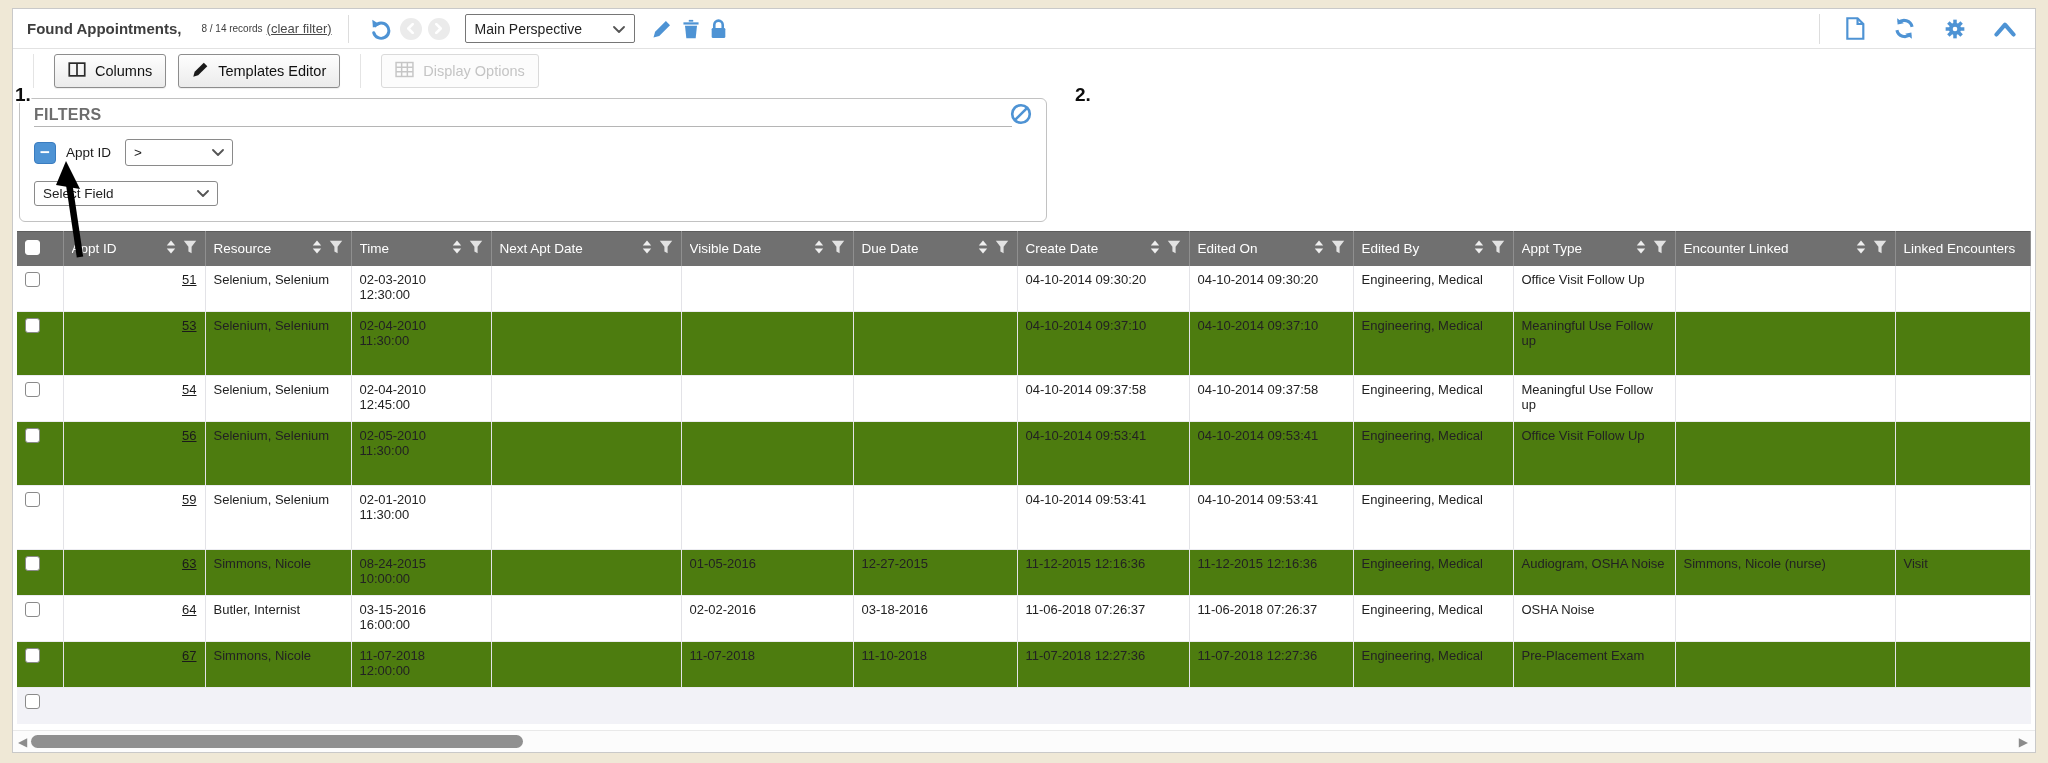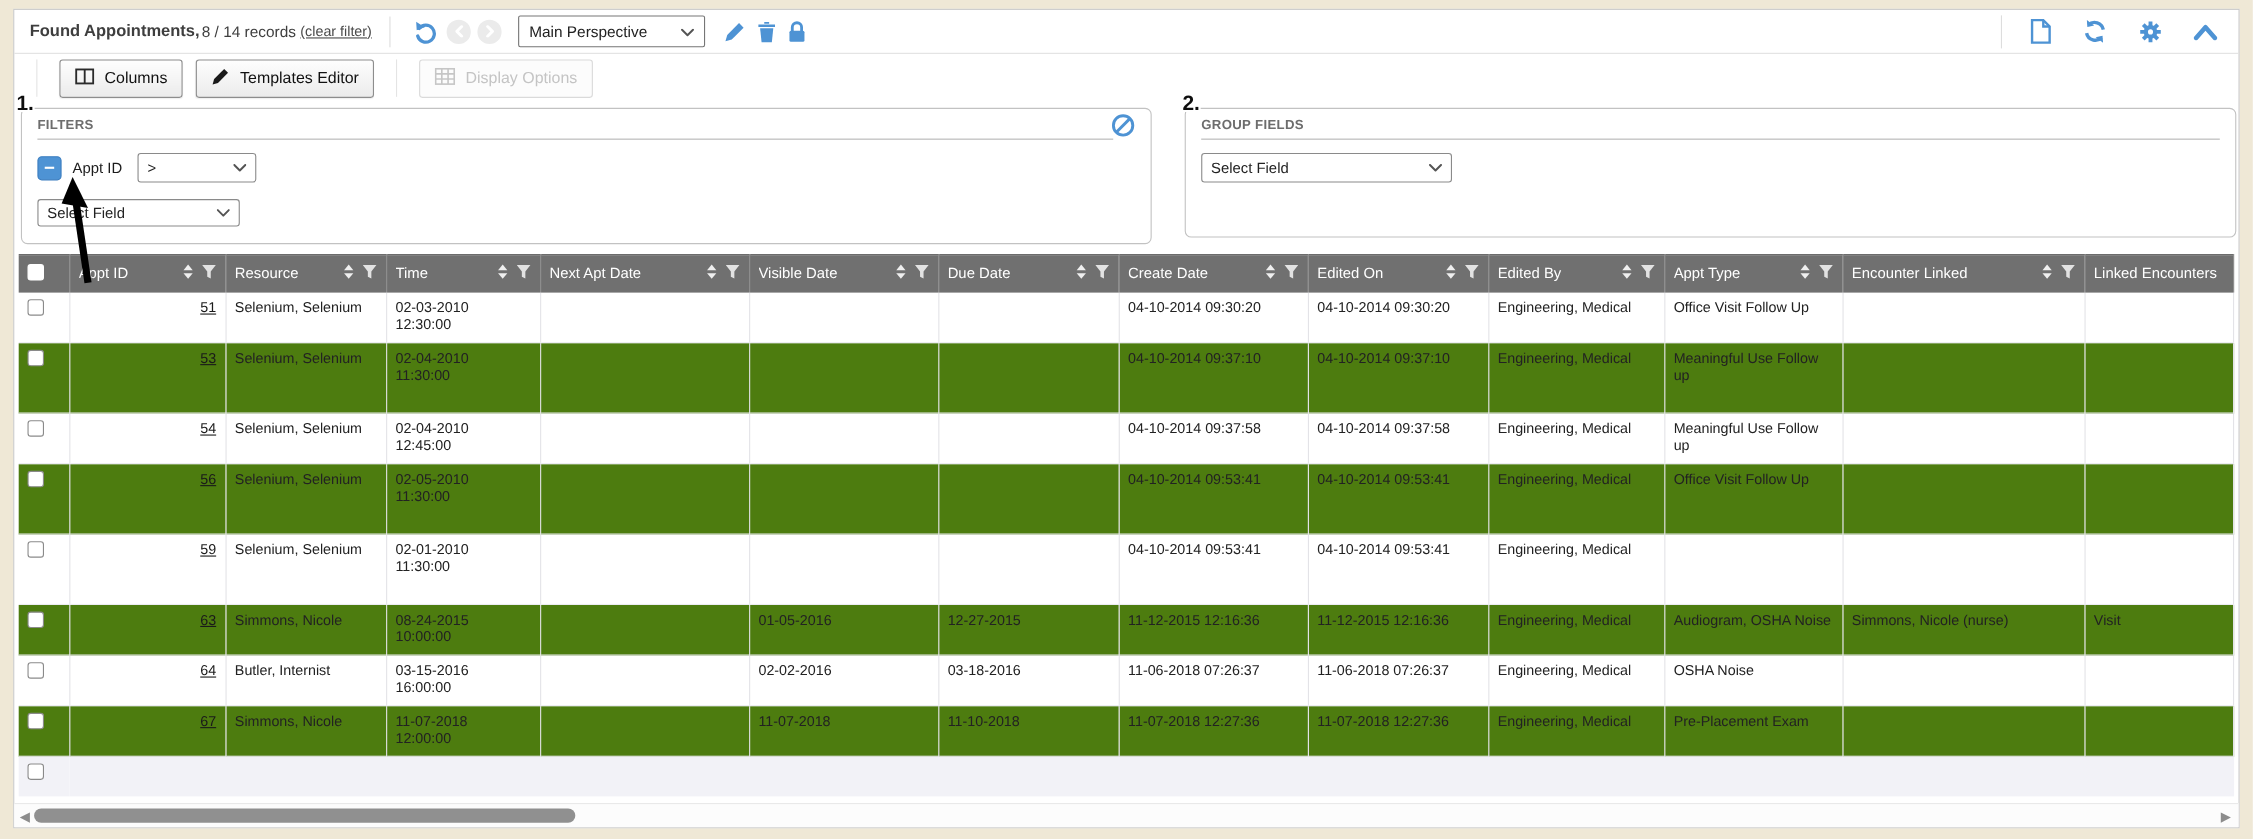--- a/index.html
+++ b/index.html
@@ -3,41 +3,41 @@
 <meta charset="utf-8">
 <style>
   *{box-sizing:border-box;margin:0;padding:0}
   html,body{width:2048px;height:763px}
   body{background:#efe8d6;font-family:"Liberation Sans","DejaVu Sans",sans-serif;position:relative;overflow:hidden;color:#222}
   .card{position:absolute;left:12px;top:8px;width:2024px;height:745px;background:#fff;border:1px solid #c9c9c9}
 
   
   .row1{height:40px;display:flex;align-items:center;padding:0 14px;border-bottom:1px solid #e2e2e2}
   .title{font-weight:bold;font-size:15px;color:#3e3e3e}
-  .records{font-size:14px;color:#3e3e3e;margin-left:2px}
+  .records{font-size:10px;color:#3e3e3e;margin-left:20px}
   .clearlink{font-size:13px;color:#4a4a4a;text-decoration:underline;margin-left:4px;cursor:pointer}
   .vdiv{width:1px;height:28px;background:#ddd;margin:0 16px}
   .icbtn{display:inline-flex;align-items:center;justify-content:center;cursor:pointer;margin:0 5px}
   .circ{width:22px;height:22px;border-radius:50%;background:#ebebeb;display:inline-flex;align-items:center;justify-content:center;margin:0 3px}
   .pselect{min-width:170px;height:29px;border:1px solid #767676;border-radius:2px;display:flex;align-items:center;padding:4px 9px;font-size:14px;gap:10px;margin:0 12px;background:#fff;cursor:pointer}
   .pselect .chev{margin-left:auto}
   .right-icons{display:flex;gap:18px;align-items:center;border-left:1px solid #ddd;padding-left:20px;margin-left:auto;height:30px}
 
   
   .row2{height:44px;display:flex;align-items:center;padding:0 12px;gap:12px}
   .btn{display:inline-flex;align-items:center;gap:9px;padding:6px 13px;border:1px solid #8d8d8d;border-radius:3px;background:linear-gradient(#fefefe,#ebebeb);font-size:14.5px;color:#111;cursor:pointer;box-shadow:0 1px 1px rgba(0,0,0,.07)}
   .btn.disabled{color:#c4c4c4;border-color:#dadada;background:#fcfcfc;box-shadow:none;cursor:default}
   .vdiv2{width:1px;height:34px;background:#e4e4e4;margin:0 8px}
 
   
   .panels{position:relative;height:138px}
   .panel{position:absolute;border:1px solid #c2c2c2;border-radius:6px;background:#fff}
   .panel.filters{left:6px;top:5px;width:1028px;height:124px}
   .panel.groups{left:1064px;top:5px;width:956px;height:118px}
-  .panel-label{position:absolute;left:14px;top:7px;font-size:12px;font-weight:bold;color:#6d6d6d;letter-spacing:.3px}
+  .panel-label{position:absolute;left:14px;top:7px;font-size:16px;font-weight:bold;color:#6d6d6d;letter-spacing:.3px}
   .panel-rule{position:absolute;left:14px;right:34px;top:27px;border-top:1px solid #b5b5b5}
   .panel.groups .panel-rule{right:14px}
   .clear-ic{position:absolute;right:14px;top:4px;cursor:pointer}
   .filter-row{position:absolute;left:14px;top:40px;right:14px;display:flex;align-items:center;gap:10px}
   .minus-btn{width:22px;height:22px;border-radius:4px;background:#4e93d4;border:1px solid #3a7cbf;color:#fff;display:inline-flex;align-items:center;justify-content:center;font-size:17px;font-weight:bold;cursor:pointer;flex:0 0 auto}
   .f-label{font-size:13.5px;color:#1c1c1c;margin-right:4px}
   .fselect{height:27px;border:1px solid #8a8a8a;border-radius:3px;background:#fff;display:flex;align-items:center;padding:0 8px;font-size:13.5px;gap:8px;cursor:pointer}
   .fselect .chev{margin-left:auto}
   .op-select{width:108px}
   .value-input{flex:1;height:27px;border:2px solid #000;border-radius:2px;display:flex;align-items:center;padding:0 6px;font-size:14.5px;background:#fff;cursor:text}
@@ -204,30 +204,20 @@
         </span>
       </div>
       <span class="fselect addfield-select">
         <span>Select Field</span>
         <span class="chev"><svg width="12" height="8" viewBox="0 0 12 8">
               <path d="M1 1l5 5 5-5" fill="none" stroke="#555" stroke-width="1.8" stroke-linecap="round" stroke-linejoin="round"></path>
             </svg></span>
       </span>
     </div>
 
-    <div class="panel groups">
-      <span class="panel-label">GROUP FIELDS</span>
-      <span class="panel-rule"></span>
-      <span class="fselect group-select">
-        <span>Select Field</span>
-        <span class="chev"><svg width="12" height="8" viewBox="0 0 12 8">
-              <path d="M1 1l5 5 5-5" fill="none" stroke="#555" stroke-width="1.8" stroke-linecap="round" stroke-linejoin="round"></path>
-            </svg></span>
-      </span>
-    </div>
   </div>
 
   <svg class="anno-arrow" width="40" height="104" viewBox="0 0 40 104">
     <line x1="25" y1="100" x2="14" y2="26" stroke="#000" stroke-width="6.5"></line>
     <polygon points="11,4 25,32 1,28" fill="#000"></polygon>
   </svg>
 
   <table class="grid" id="grid">
       <colgroup>
         <col style="width: 46px;">

